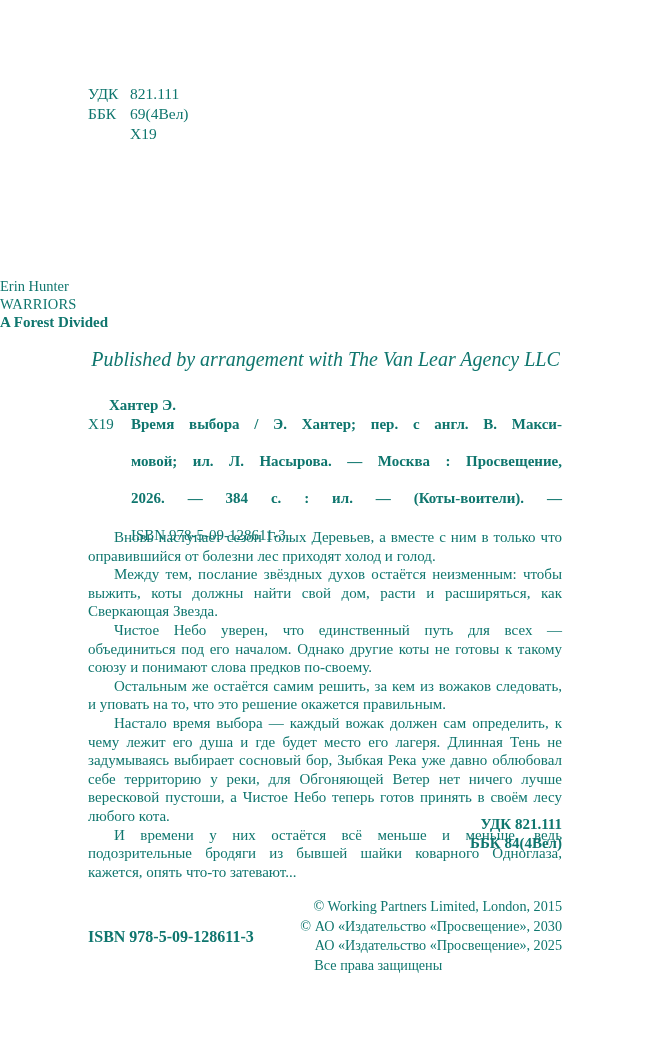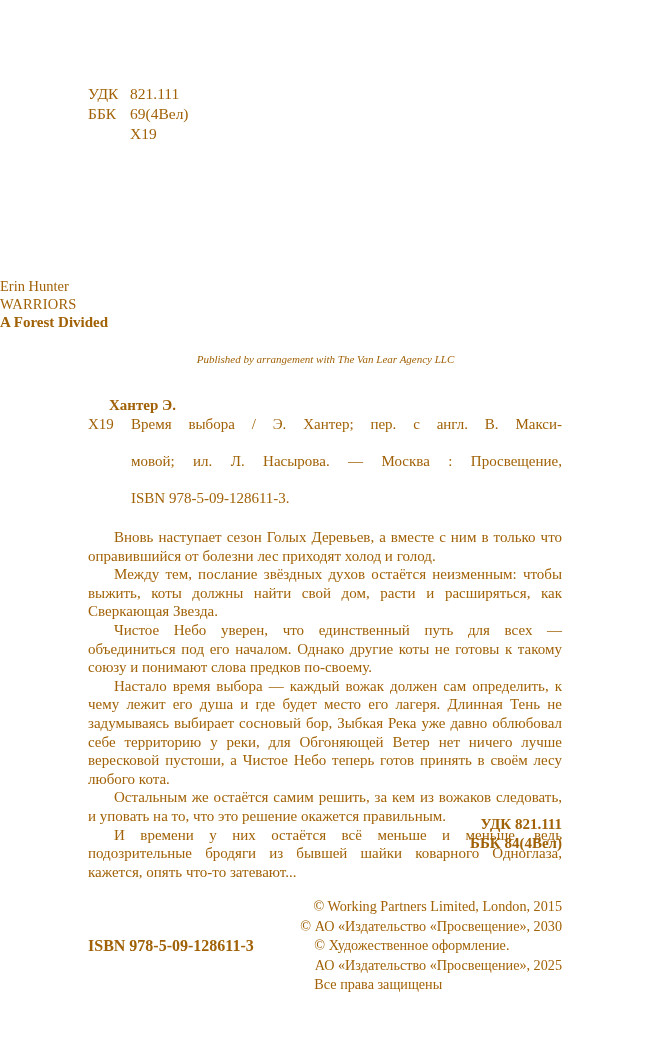--- a/index.html
+++ b/index.html
@@ -5,21 +5,21 @@
   html, body {
     margin: 0;
     padding: 0;
     background: #ffffff;
   }
   .page {
     position: relative;
     width: 650px;
     height: 1050px;
     background: #ffffff;
-    color: #a16207;
+    color: #0f766e;
     font-family: "Liberation Serif", "DejaVu Serif", serif;
     overflow: hidden;
   }
 
   
   .class-block {
     position: absolute;
     left: 88px;
     top: 84px;
     font-size: 15.5px;
@@ -62,21 +62,21 @@
     line-height: 18px;
     font-weight: bold;
   }
   .arrangement {
     position: absolute;
     left: 1px;
     right: 0;
     top: 349px;
     text-align: center;
     font-style: italic;
-    font-size: 11px;
+    font-size: 20px;
     line-height: 20px;
   }
 
   
   .biblio {
     position: absolute;
     left: 88px;
     top: 396px;
     width: 474px;
     font-size: 15px;
@@ -95,20 +95,21 @@
   .biblio-marker {
     position: absolute;
     left: 0;
     top: 0;
   }
   .biblio-line {
     display: block;
   }
   .biblio-line.spread {
     text-align: justify;
+    font-weight: bold;
   }
   .biblio-line.spread::after {
     content: "";
     display: inline-block;
     width: 100%;
     height: 0;
   }
 
   
   .annotation {
@@ -196,42 +197,42 @@
   </div>
 
   <div class="arrangement">Published by arrangement with The Van Lear Agency LLC</div>
 
   <div class="biblio">
     <div class="biblio-author">Хантер Э.</div>
     <div class="biblio-body">
       <span class="biblio-marker">Х19</span>
       <span class="biblio-line spread">Время выбора / Э. Хантер; пер. с англ. В. Макси-</span>
       <span class="biblio-line spread">мовой; ил. Л. Насырова. — Москва : Просвещение,</span>
+      <span class="biblio-line spread">2026. — 384 с. : ил. — (Коты-воители). —</span>
       <span class="biblio-line">ISBN 978-5-09-128611-3.</span>
     </div>
   </div>
 
   <div class="annotation">
     <p>Вновь наступает сезон Голых Деревьев, а вместе с ним в только что оправившийся от болезни лес приходят холод и голод.</p>
     <p>Между тем, послание звёздных духов остаётся неизменным: чтобы выжить, коты должны найти свой дом, расти и расширяться, как Сверкающая Звезда.</p>
     <p>Чистое Небо уверен, что единственный путь для всех — объединиться под его началом. Однако другие коты не готовы к такому союзу и понимают слова предков по-своему.</p>
+    <p>Остальным же остаётся самим решить, за кем из вожаков следовать, и уповать на то, что это решение окажется правильным.</p>
     <p>Настало время выбора — каждый вожак должен сам определить, к чему лежит его душа и где будет место его лагеря. Длинная Тень не задумываясь выбирает сосновый бор, Зыбкая Река уже давно облюбовал себе территорию у реки, для Обгоняющей Ветер нет ничего лучше вересковой пустоши, а Чистое Небо теперь готов принять в своём лесу любого кота.</p>
-    <p>Остальным же остаётся самим решить, за кем из вожаков следовать, и уповать на то, что это решение окажется правильным.</p>
     <p>И времени у них остаётся всё меньше и меньше, ведь подозрительные бродяги из бывшей шайки коварного Одноглаза, кажется, опять что-то затевают...</p>
   </div>
 
   <div class="class-repeat">
     <div>УДК 821.111</div>
     <div>ББК 84(4Вел)</div>
   </div>
 
   <div class="footer">
     <div class="isbn">ISBN 978-5-09-128611-3</div>
     <div class="copyright">
       <span class="cline indent">© Working Partners Limited, London, 2015</span>
       <span class="cline indent">© АО «Издательство «Просвещение», 2030</span>
-      <span class="cline plain">© Художественное оформление.</span>
       <span class="cline indent">АО «Издательство «Просвещение», 2025</span>
       <span class="cline plain">Все права защищены</span>
     </div>
   </div>
 
 </div>
 
 </body></html>

